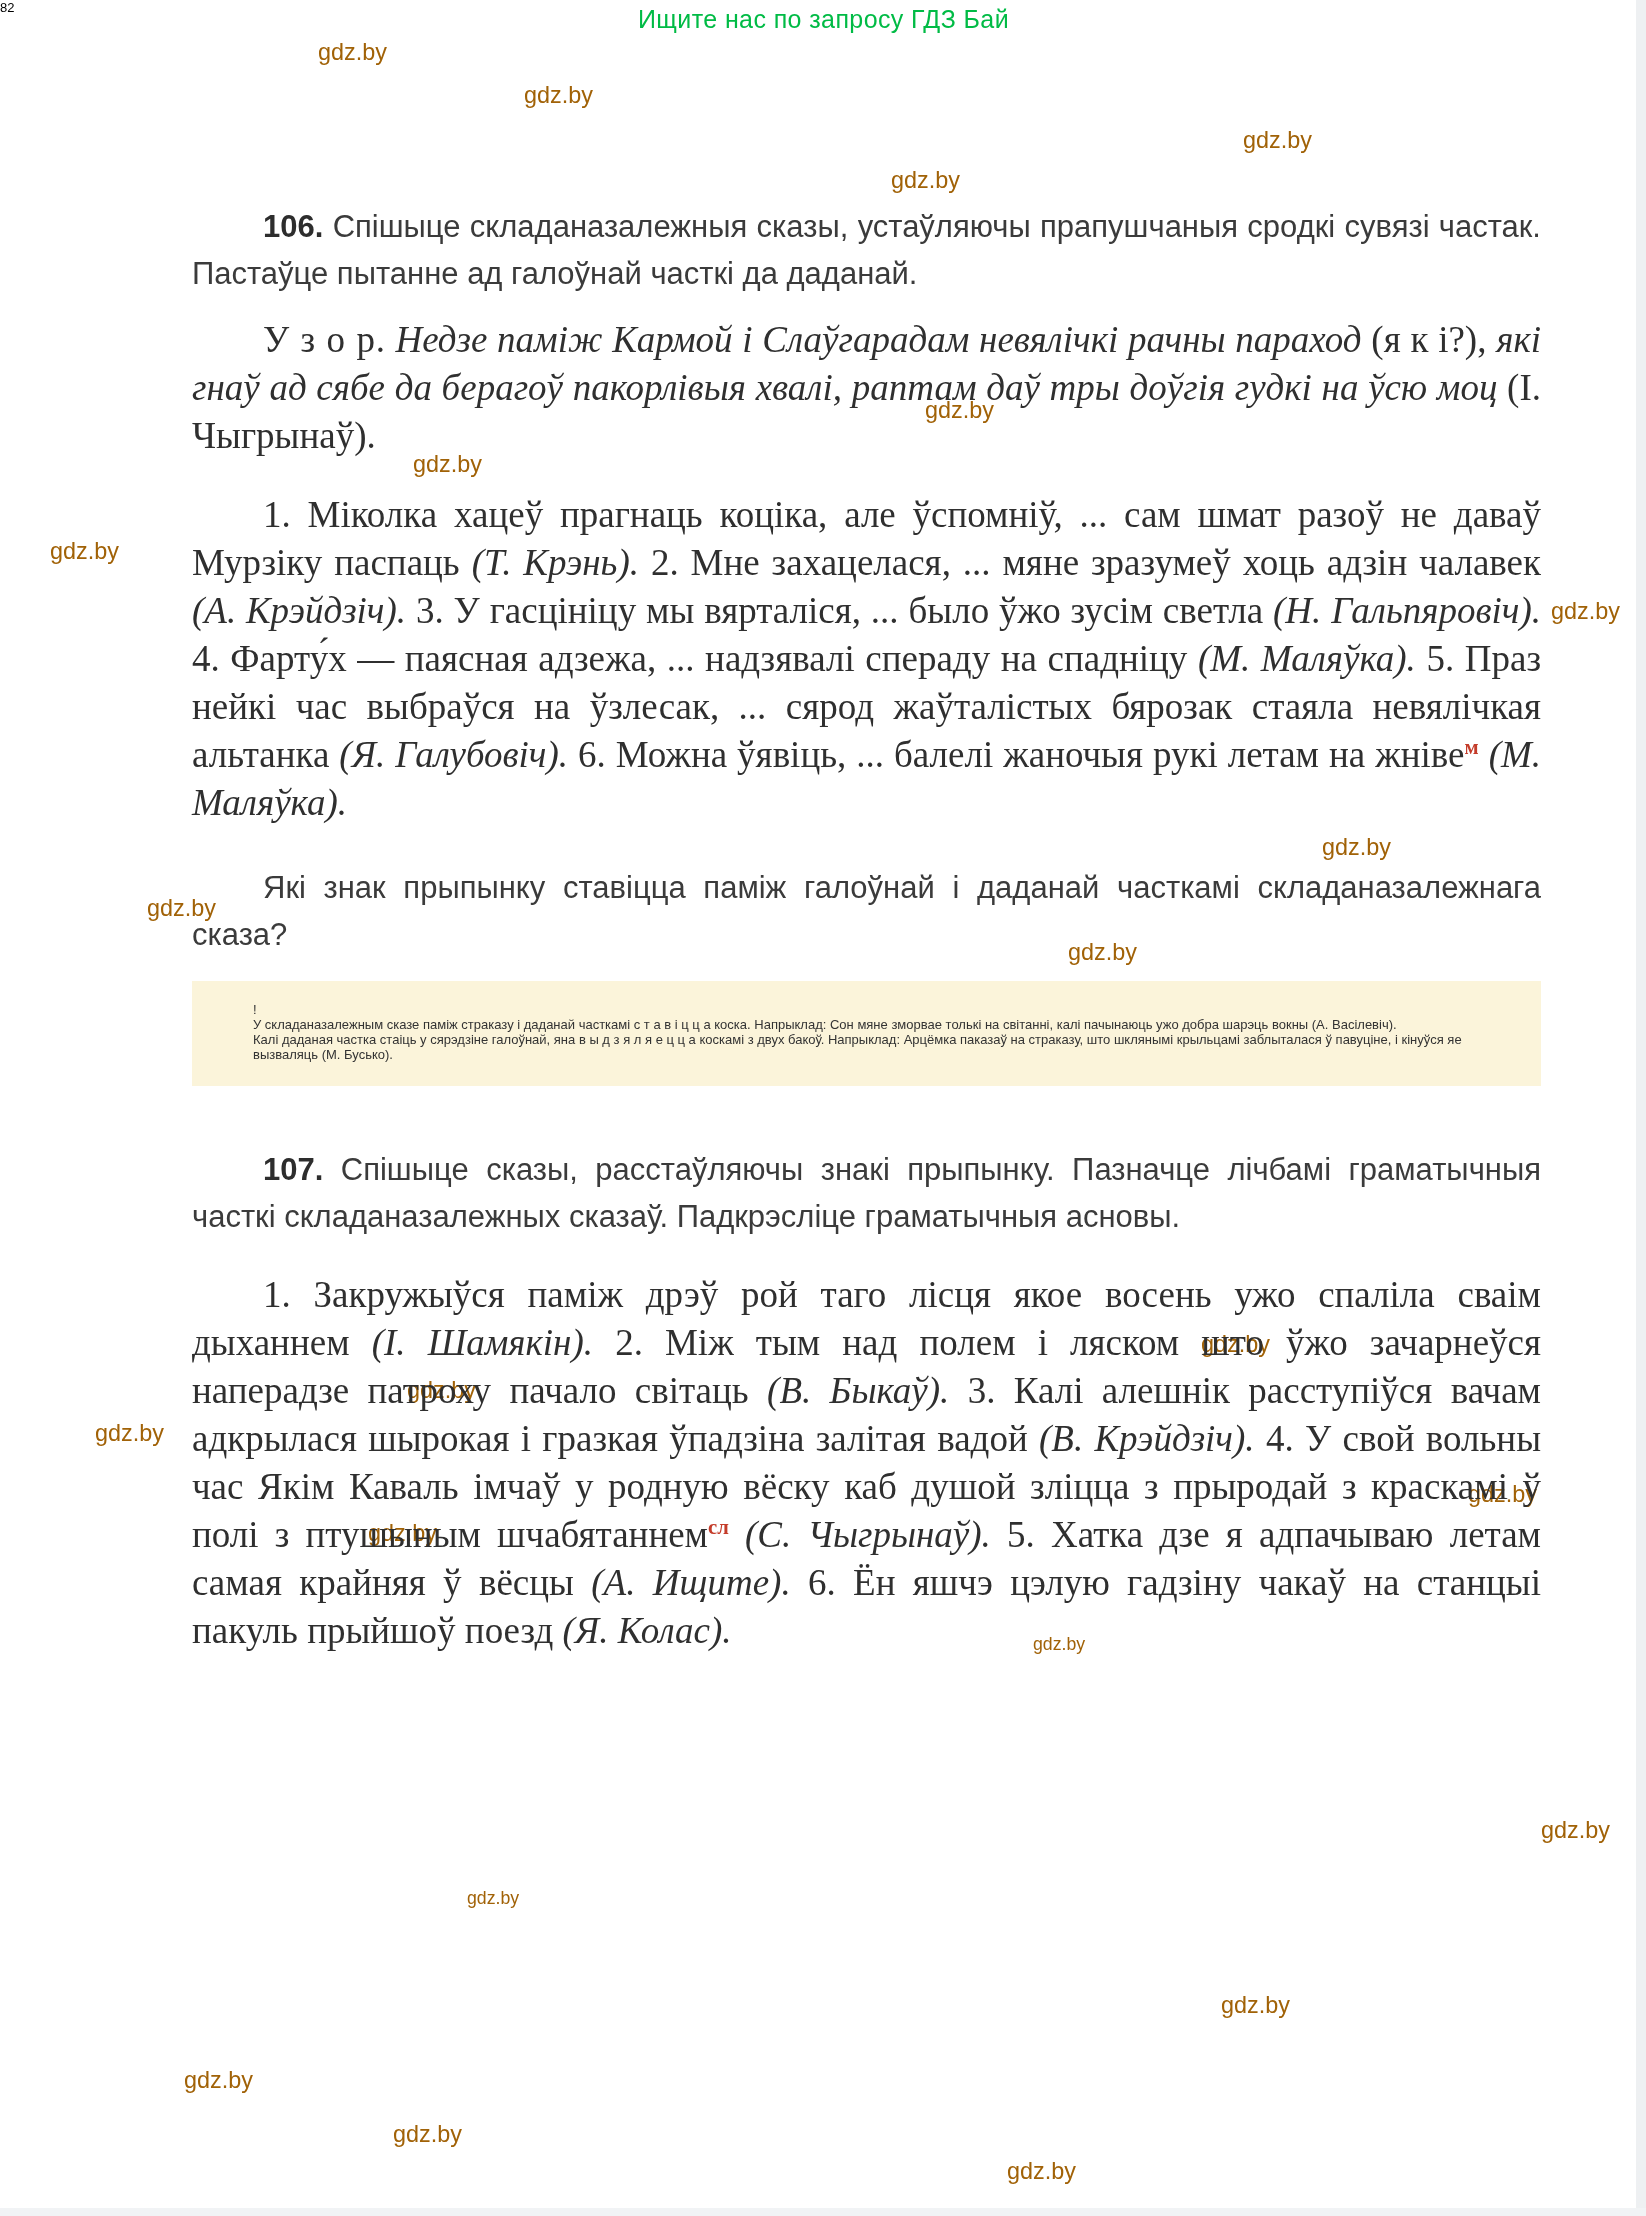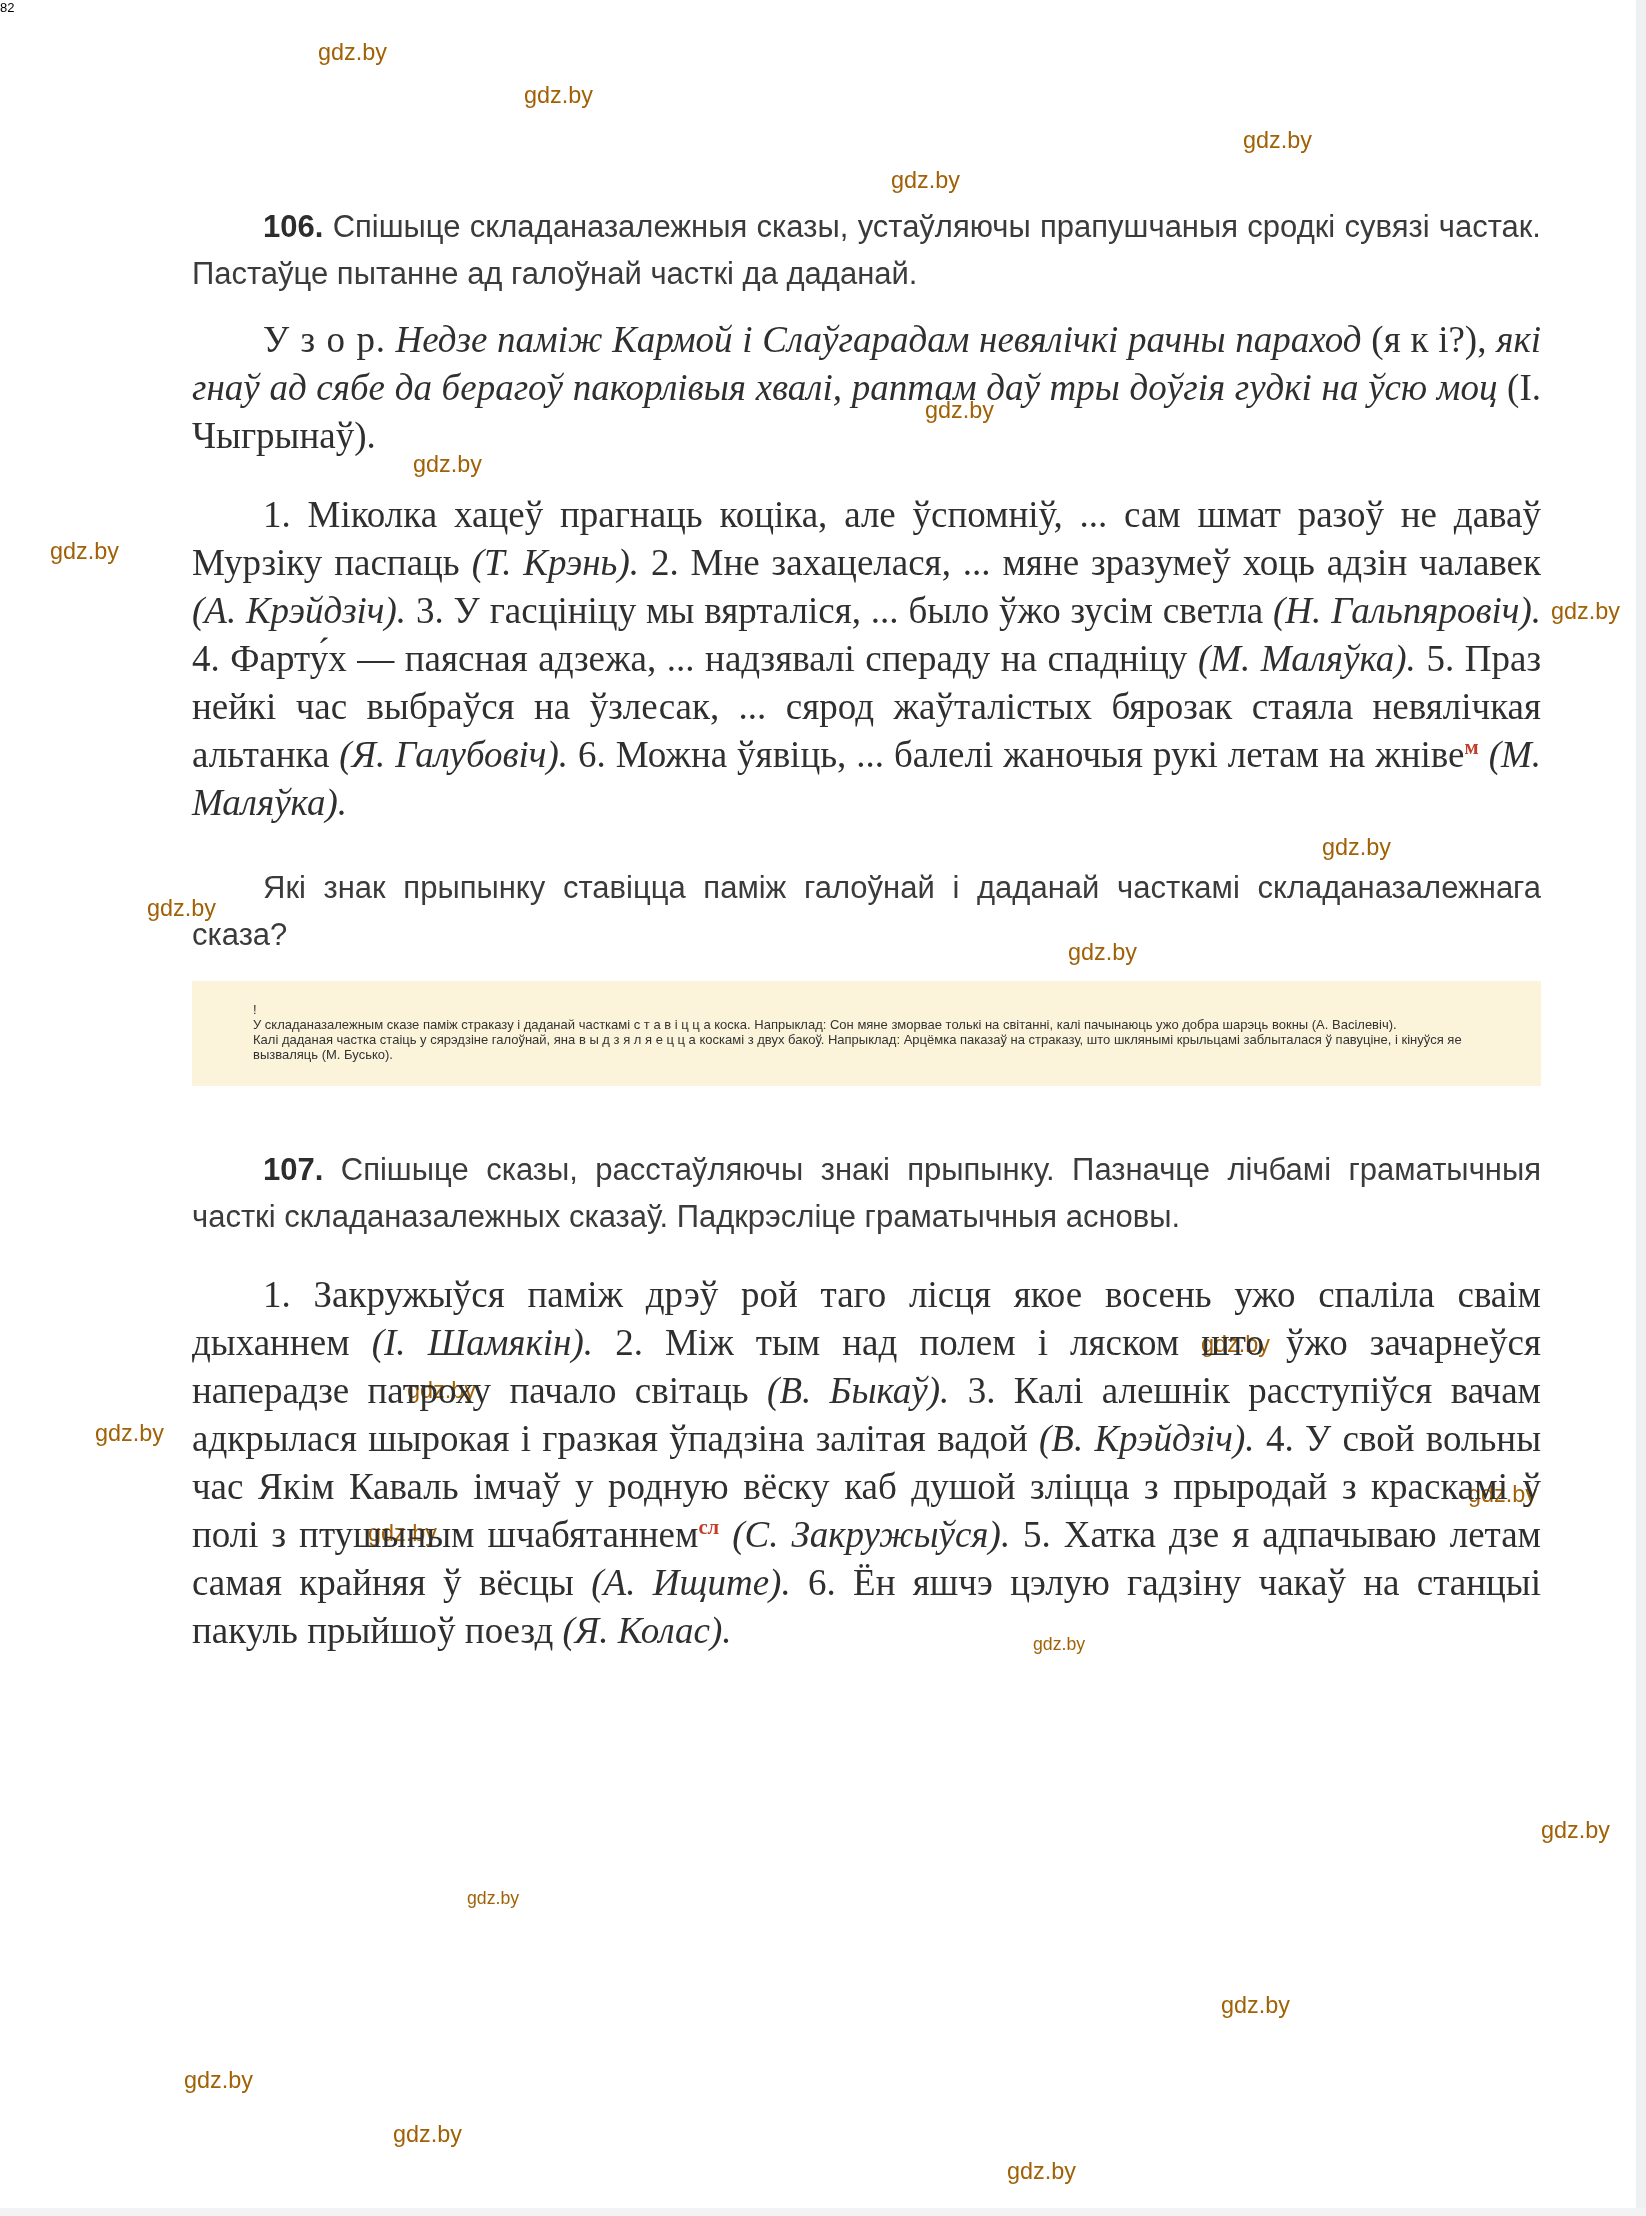--- a/index.html
+++ b/index.html
@@ -59,20 +59,21 @@
   .d4 { left:48px;  top:2083px; width:64px;  height:64px;  background:rgba(225,236,248,0.85); }
 </style>
 </head>
 <body>
 
 <div class="page">
 
   <div class="edge-right"></div>
   <div class="edge-bottom"></div>
 
+  <div class="banner">Ищите нас по запросу ГДЗ Бай</div>
 
   <span class="wm" style="left:318px;top:39px">gdz.by</span>
   <span class="wm" style="left:524px;top:82px">gdz.by</span>
   <span class="wm" style="left:1243px;top:127px">gdz.by</span>
   <span class="wm" style="left:891px;top:167px">gdz.by</span>
   <span class="wm" style="left:925px;top:397px">gdz.by</span>
   <span class="wm" style="left:413px;top:451px">gdz.by</span>
   <span class="wm" style="left:50px;top:538px">gdz.by</span>
   <span class="wm" style="left:1551px;top:598px">gdz.by</span>
   <span class="wm" style="left:1322px;top:834px">gdz.by</span>
@@ -149,21 +150,21 @@
     </p>
 
     <p class="body sent-block">
       <span><span>1. Закружыўся паміж дрэў рой таго лісця якое восень ужо спаліла сваім дыханнем</span>
         <span class="author">(І. Шамякін).</span></span>
       <span><span>2. Між тым над полем і ляском што ўжо зачарнеўся наперадзе патроху пачало світаць</span>
         <span class="author">(В. Быкаў).</span></span>
       <span><span>3. Калі алешнік расступіўся вачам адкрылася шырокая і гразкая ўпадзіна залітая вадой</span>
         <span class="author">(В. Крэйдзіч).</span></span>
       <span><span>4. У свой вольны час Якім Каваль імчаў у родную вёску каб душой зліцца з прыродай з краскамі ў полі з птушыным шчабятаннем</span><sup class="fn">сл</sup>
-        <span class="author">(С. Закружыўся).</span></span>
+        <span class="author">(С. Чыгрынаў).</span></span>
       <span><span>5. Хатка дзе я адпачываю летам самая крайняя ў вёсцы</span>
         <span class="author">(А. Ищите).</span></span>
       <span><span>6. Ён яшчэ цэлую гадзіну чакаў на станцыі пакуль прыйшоў поезд</span>
         <span class="author">(Я. Колас).</span></span>
     </p>
 
   </div>
 
   <div class="page-number">82</div>
 

